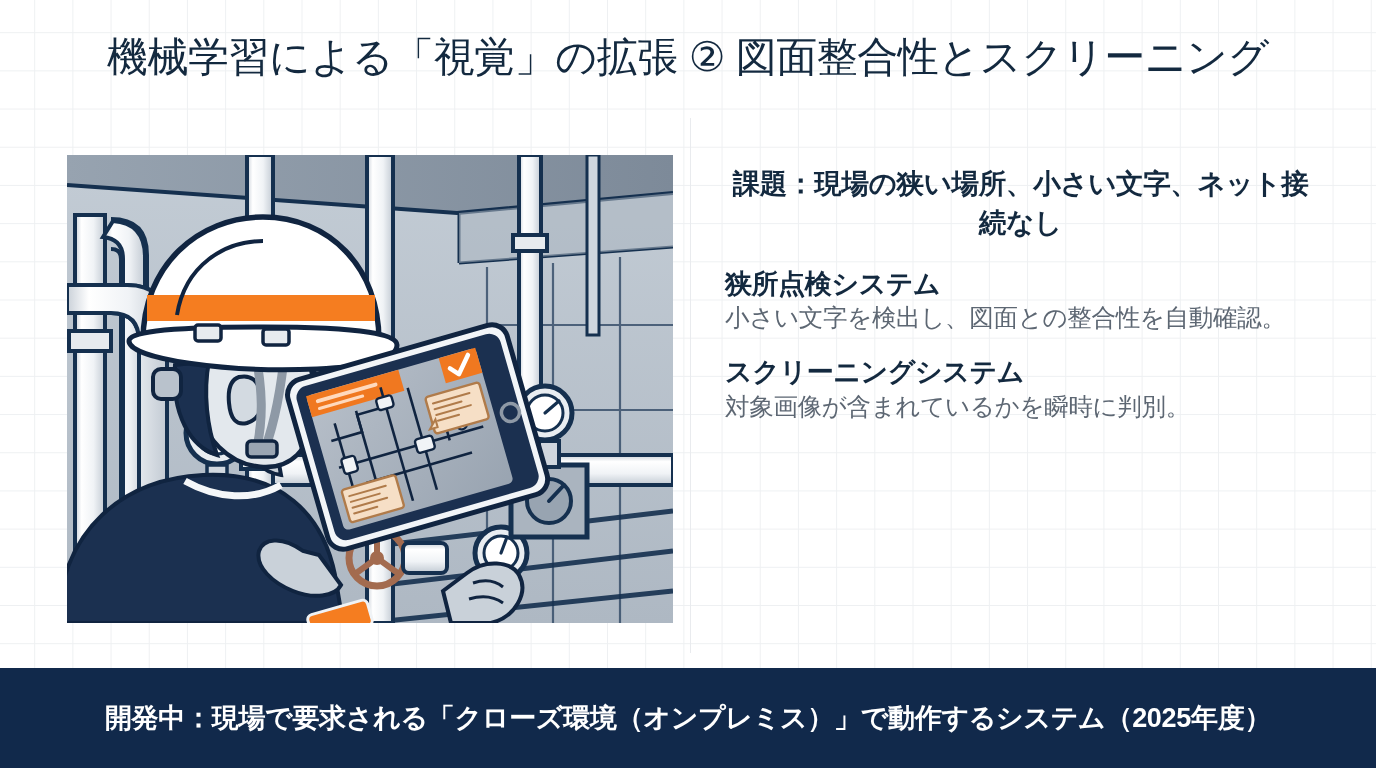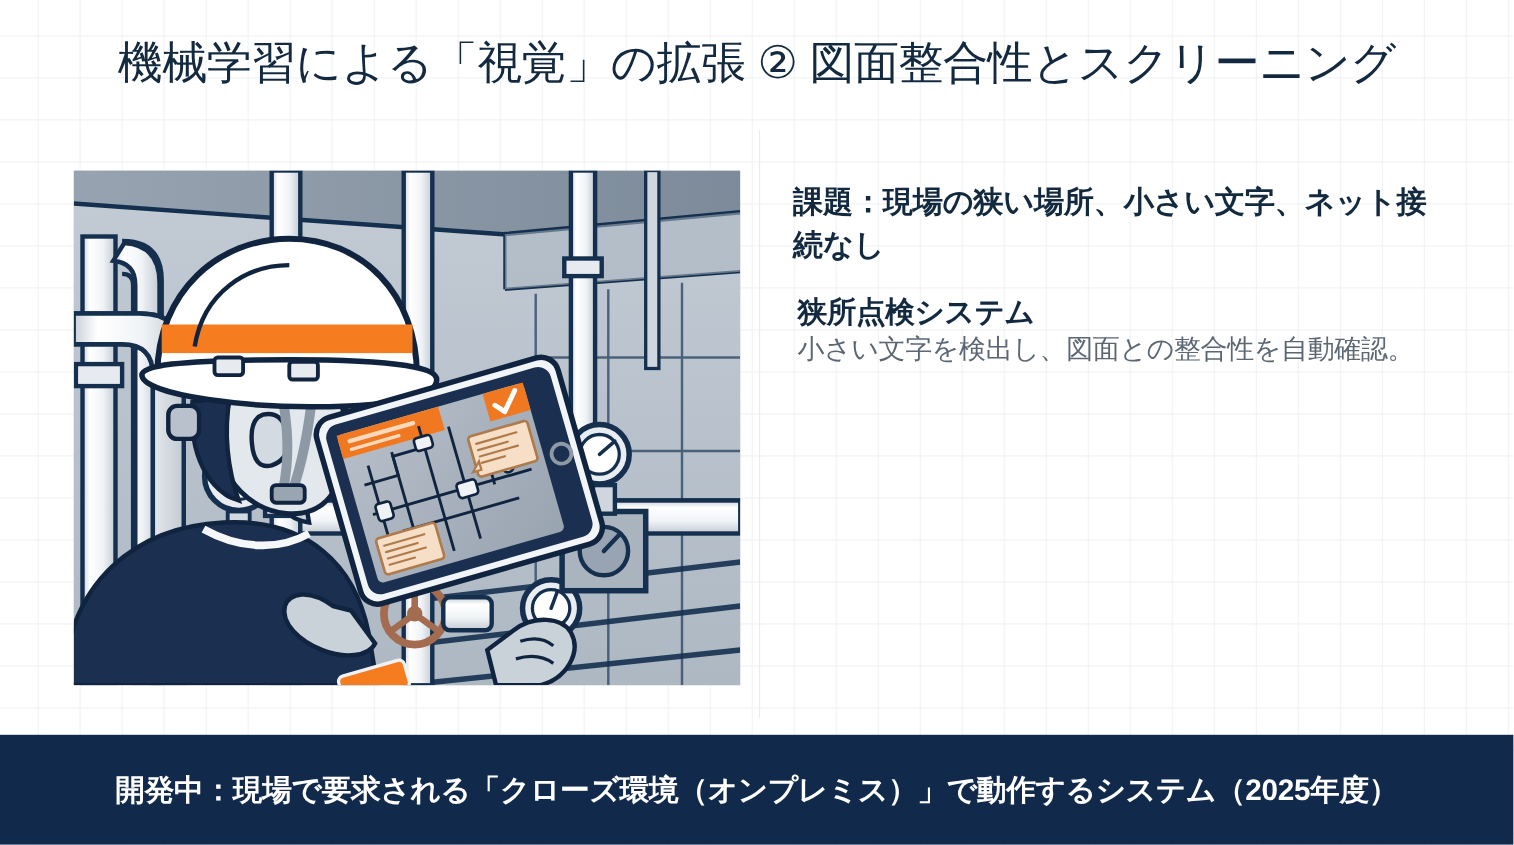--- a/index.html
+++ b/index.html
@@ -63,21 +63,21 @@
   
   #text-column {
     position: absolute;
     left: 713px;
     top: 155px;
     width: 615px;
     height: 470px;
   }
 
   .challenge {
-    text-align: left;
+    text-align: center;
     color: #13293f;
     font-size: 27.5px;
     font-weight: bold;
     line-height: 1.42;
     letter-spacing: -0.3px;
     padding: 9px 8px 0 8px;
   }
 
   .section { margin-top: 22px; padding-left: 12px; }
   .section.first { margin-top: 26px; }
@@ -365,20 +365,24 @@
 
   <div id="text-column">
 
     <div class="challenge">課題：現場の狭い場所、小さい文字、ネット接続なし</div>
 
     <div class="section first">
       <div class="section-heading">狭所点検システム</div>
       <div class="section-body">小さい文字を検出し、図面との整合性を自動確認。</div>
     </div>
 
+    <div class="section">
+      <div class="section-heading">スクリーニングシステム</div>
+      <div class="section-body">対象画像が含まれているかを瞬時に判別。</div>
+    </div>
 
   </div>
 
   <div id="footer">
     <span id="footer-text">開発中：現場で要求される「クローズ環境（オンプレミス）」で動作するシステム（2025年度）</span>
   </div>
 
 </div>
 
 </body></html>

